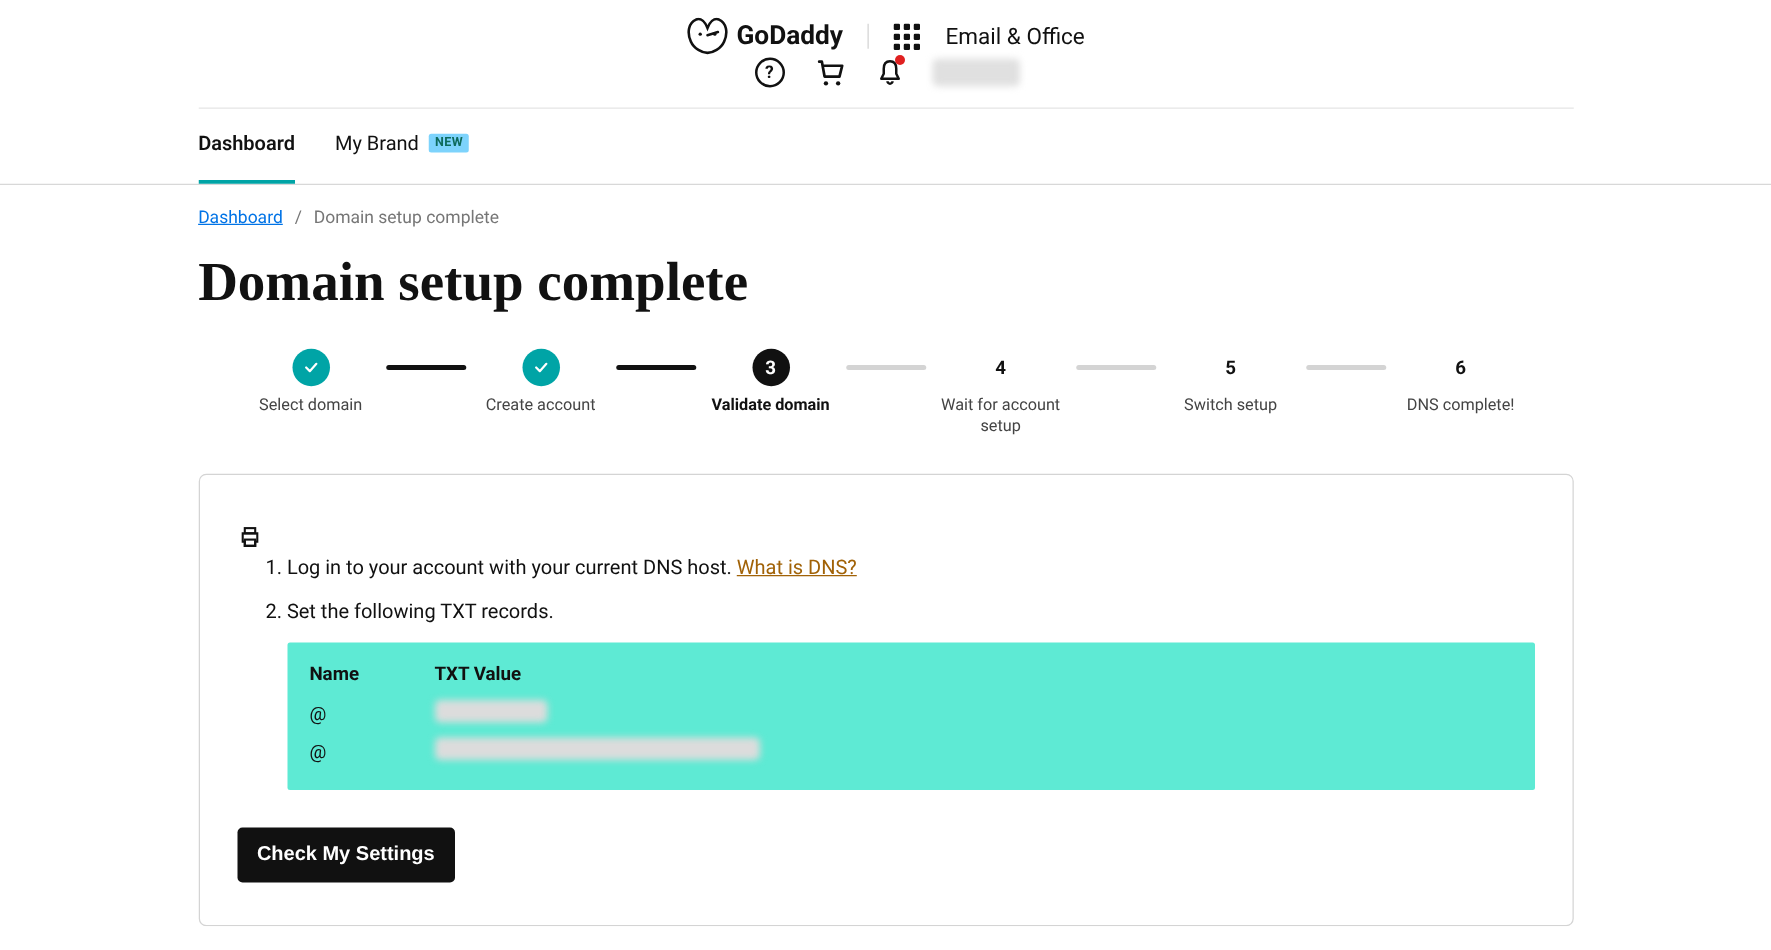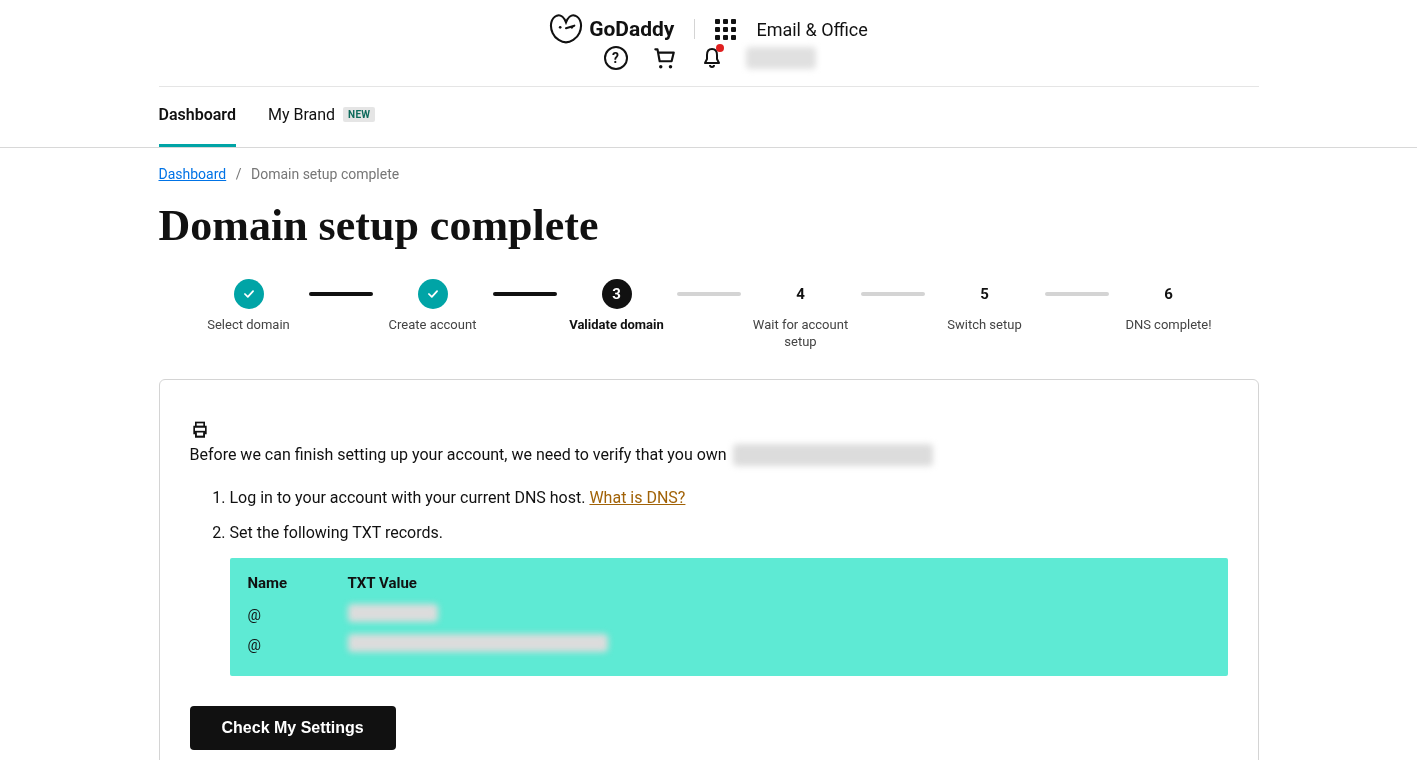--- a/index.html
+++ b/index.html
@@ -123,21 +123,21 @@
       display: flex;
       align-items: center;
       gap: 8px;
       border-bottom: 3px solid transparent;
     }
     .tab.active {
       font-weight: 600;
       border-bottom-color: #00a4a6;
     }
     .badge-new {
-      background: #e5e5e5;
+      background: #7dd3fc;
       color: #0e6b5c;
       font-size: 10px;
       font-weight: 700;
       padding: 2px 5px;
       border-radius: 2px;
       letter-spacing: 0.3px;
     }
     .full-divider {
       border: none;
       border-top: 1px solid #d8d8d8;
@@ -312,21 +312,21 @@
       height: 18px;
     }
     
     .btn-primary {
       margin-top: 30px;
       background: #111;
       color: #fff;
       border: none;
       font-size: 16px;
       font-weight: 700;
-      padding: 13px 32px;
+      padding: 13px 16px;
       cursor: pointer;
       border-radius: 4px;
     }
   </style>
 </head>
 <body>
 
 <div class="container">
 
   <div class="header">
@@ -444,24 +444,20 @@
   <div class="card">
     <div class="card-header">
       <div class="print-icon">
         <svg width="20" height="20" viewBox="0 0 24 24">
           <rect x="7" y="3" width="10" height="5" fill="none" stroke="#111" stroke-width="2"></rect>
           <path d="M5 8 L19 8 L19 16 L17 16 L17 20 L7 20 L7 16 L5 16 Z" fill="none" stroke="#111" stroke-width="2"></path>
           <rect x="7" y="14" width="10" height="6" fill="none" stroke="#111" stroke-width="2"></rect>
         </svg>
       </div>
     </div>
-    <div class="card-desc">
-      <span>Before we can finish setting up your account, we need to verify that you own</span>
-      <span class="blur-token blur-domain"></span>
-    </div>
 
     <ol class="steps-list">
       <li>
         <span>Log in to your account with your current DNS host.</span>
         <a href="#">What is DNS?</a>
       </li>
       <li>
         <span>Set the following TXT records.</span>
       </li>
     </ol>

